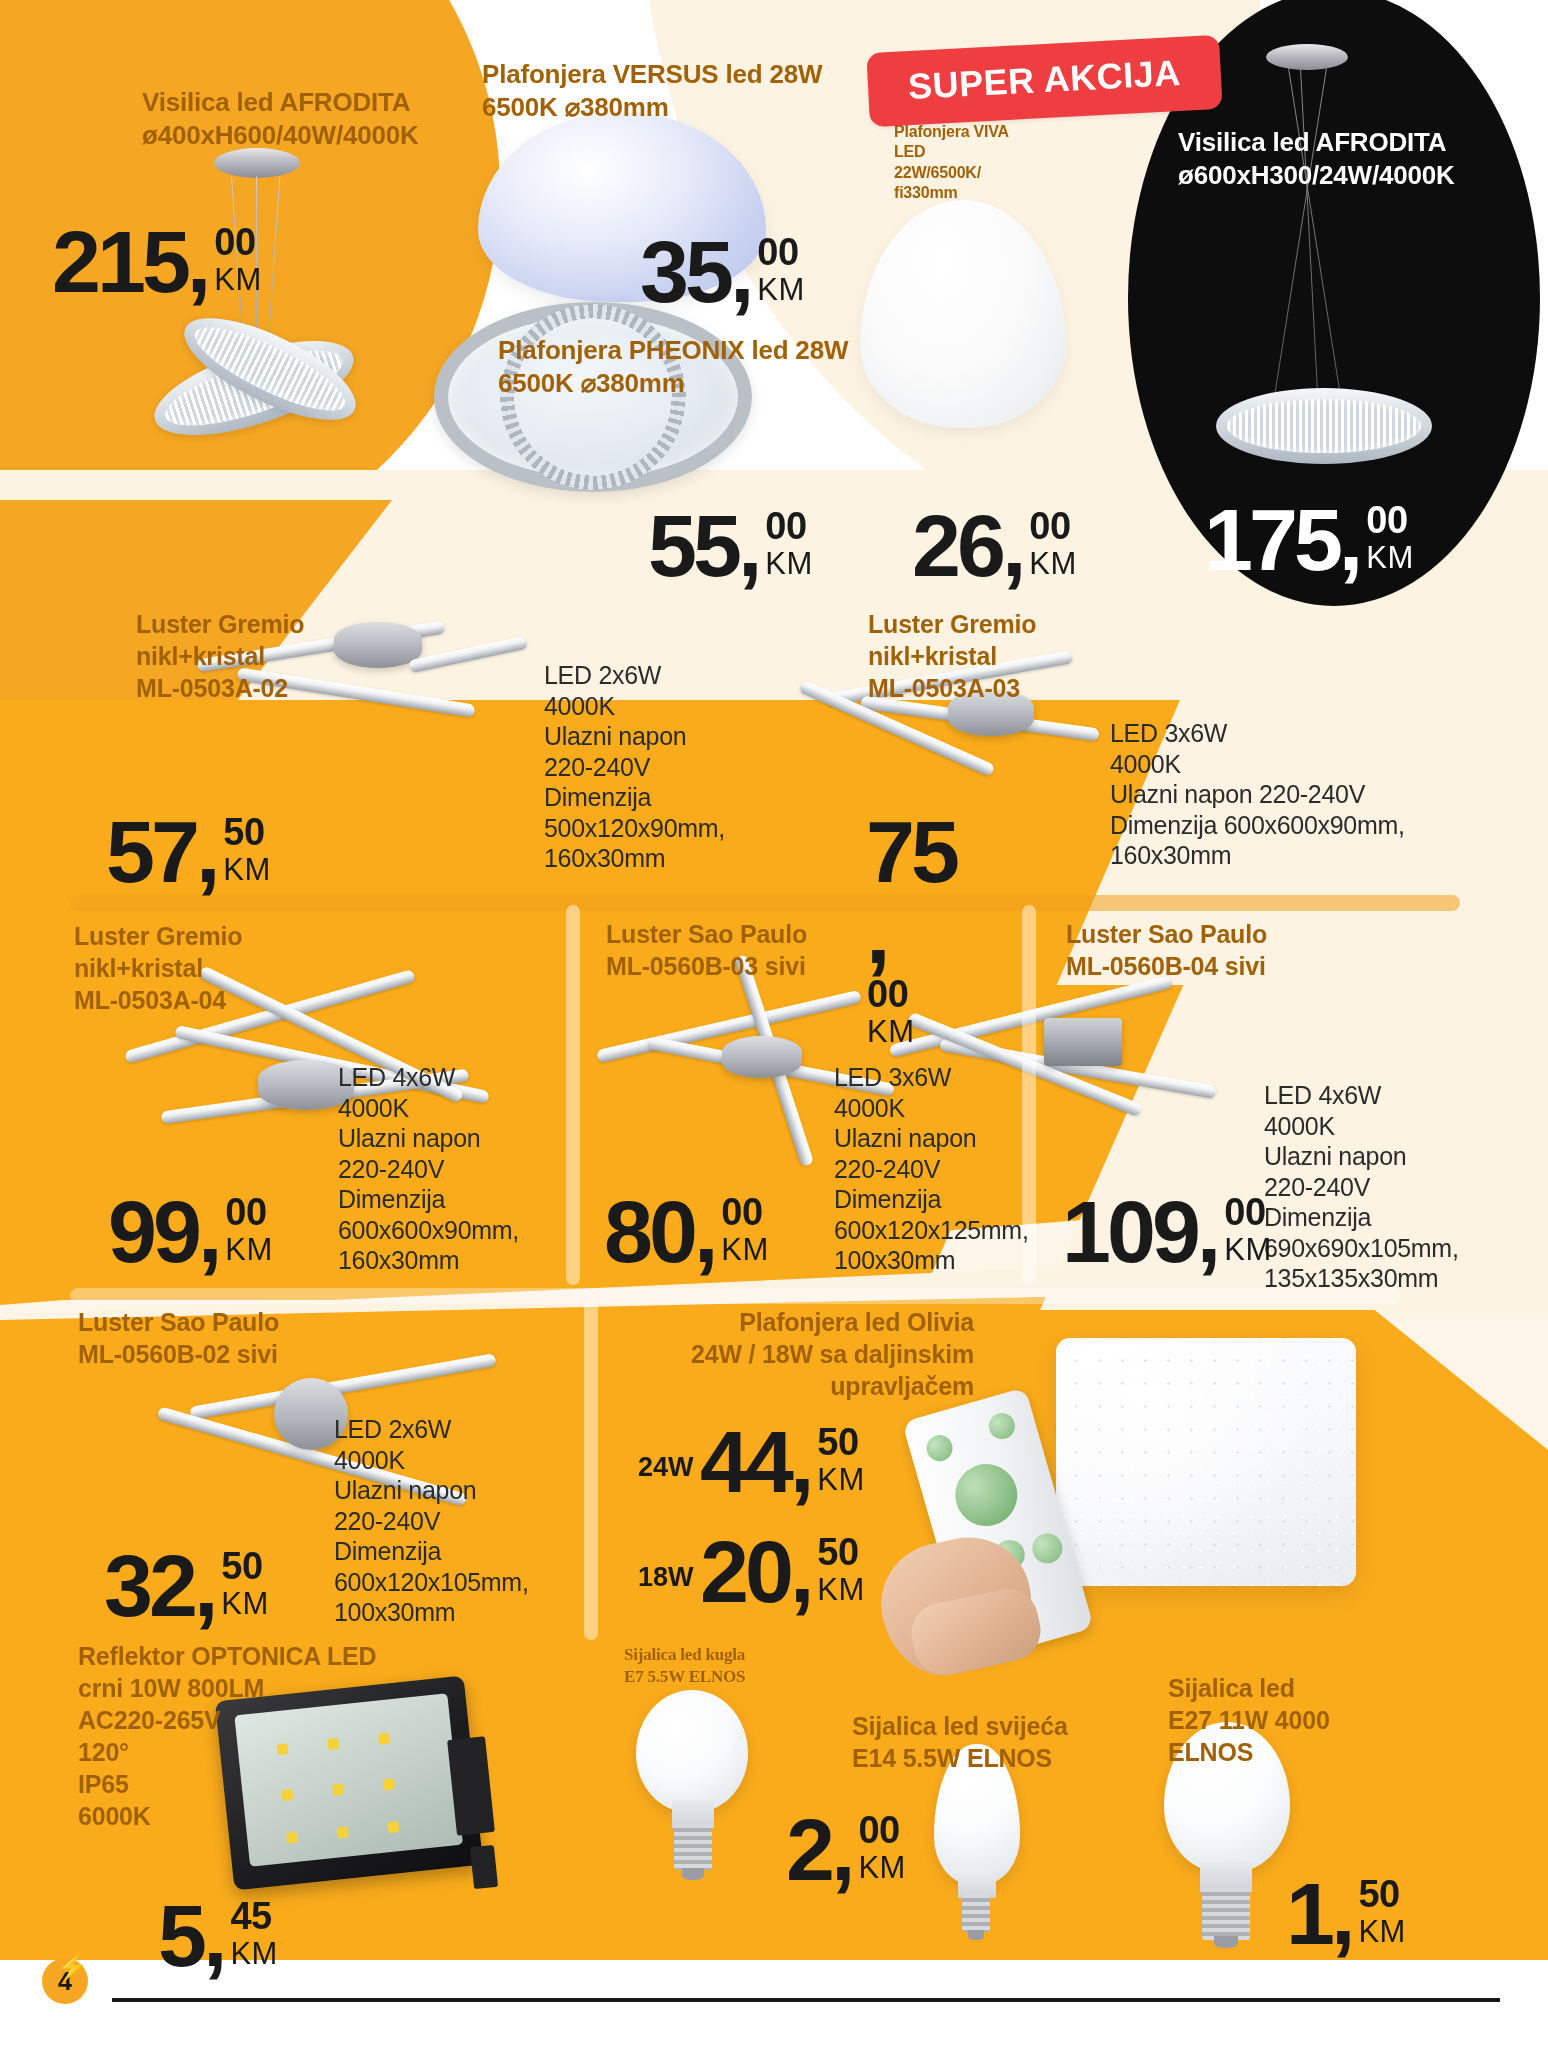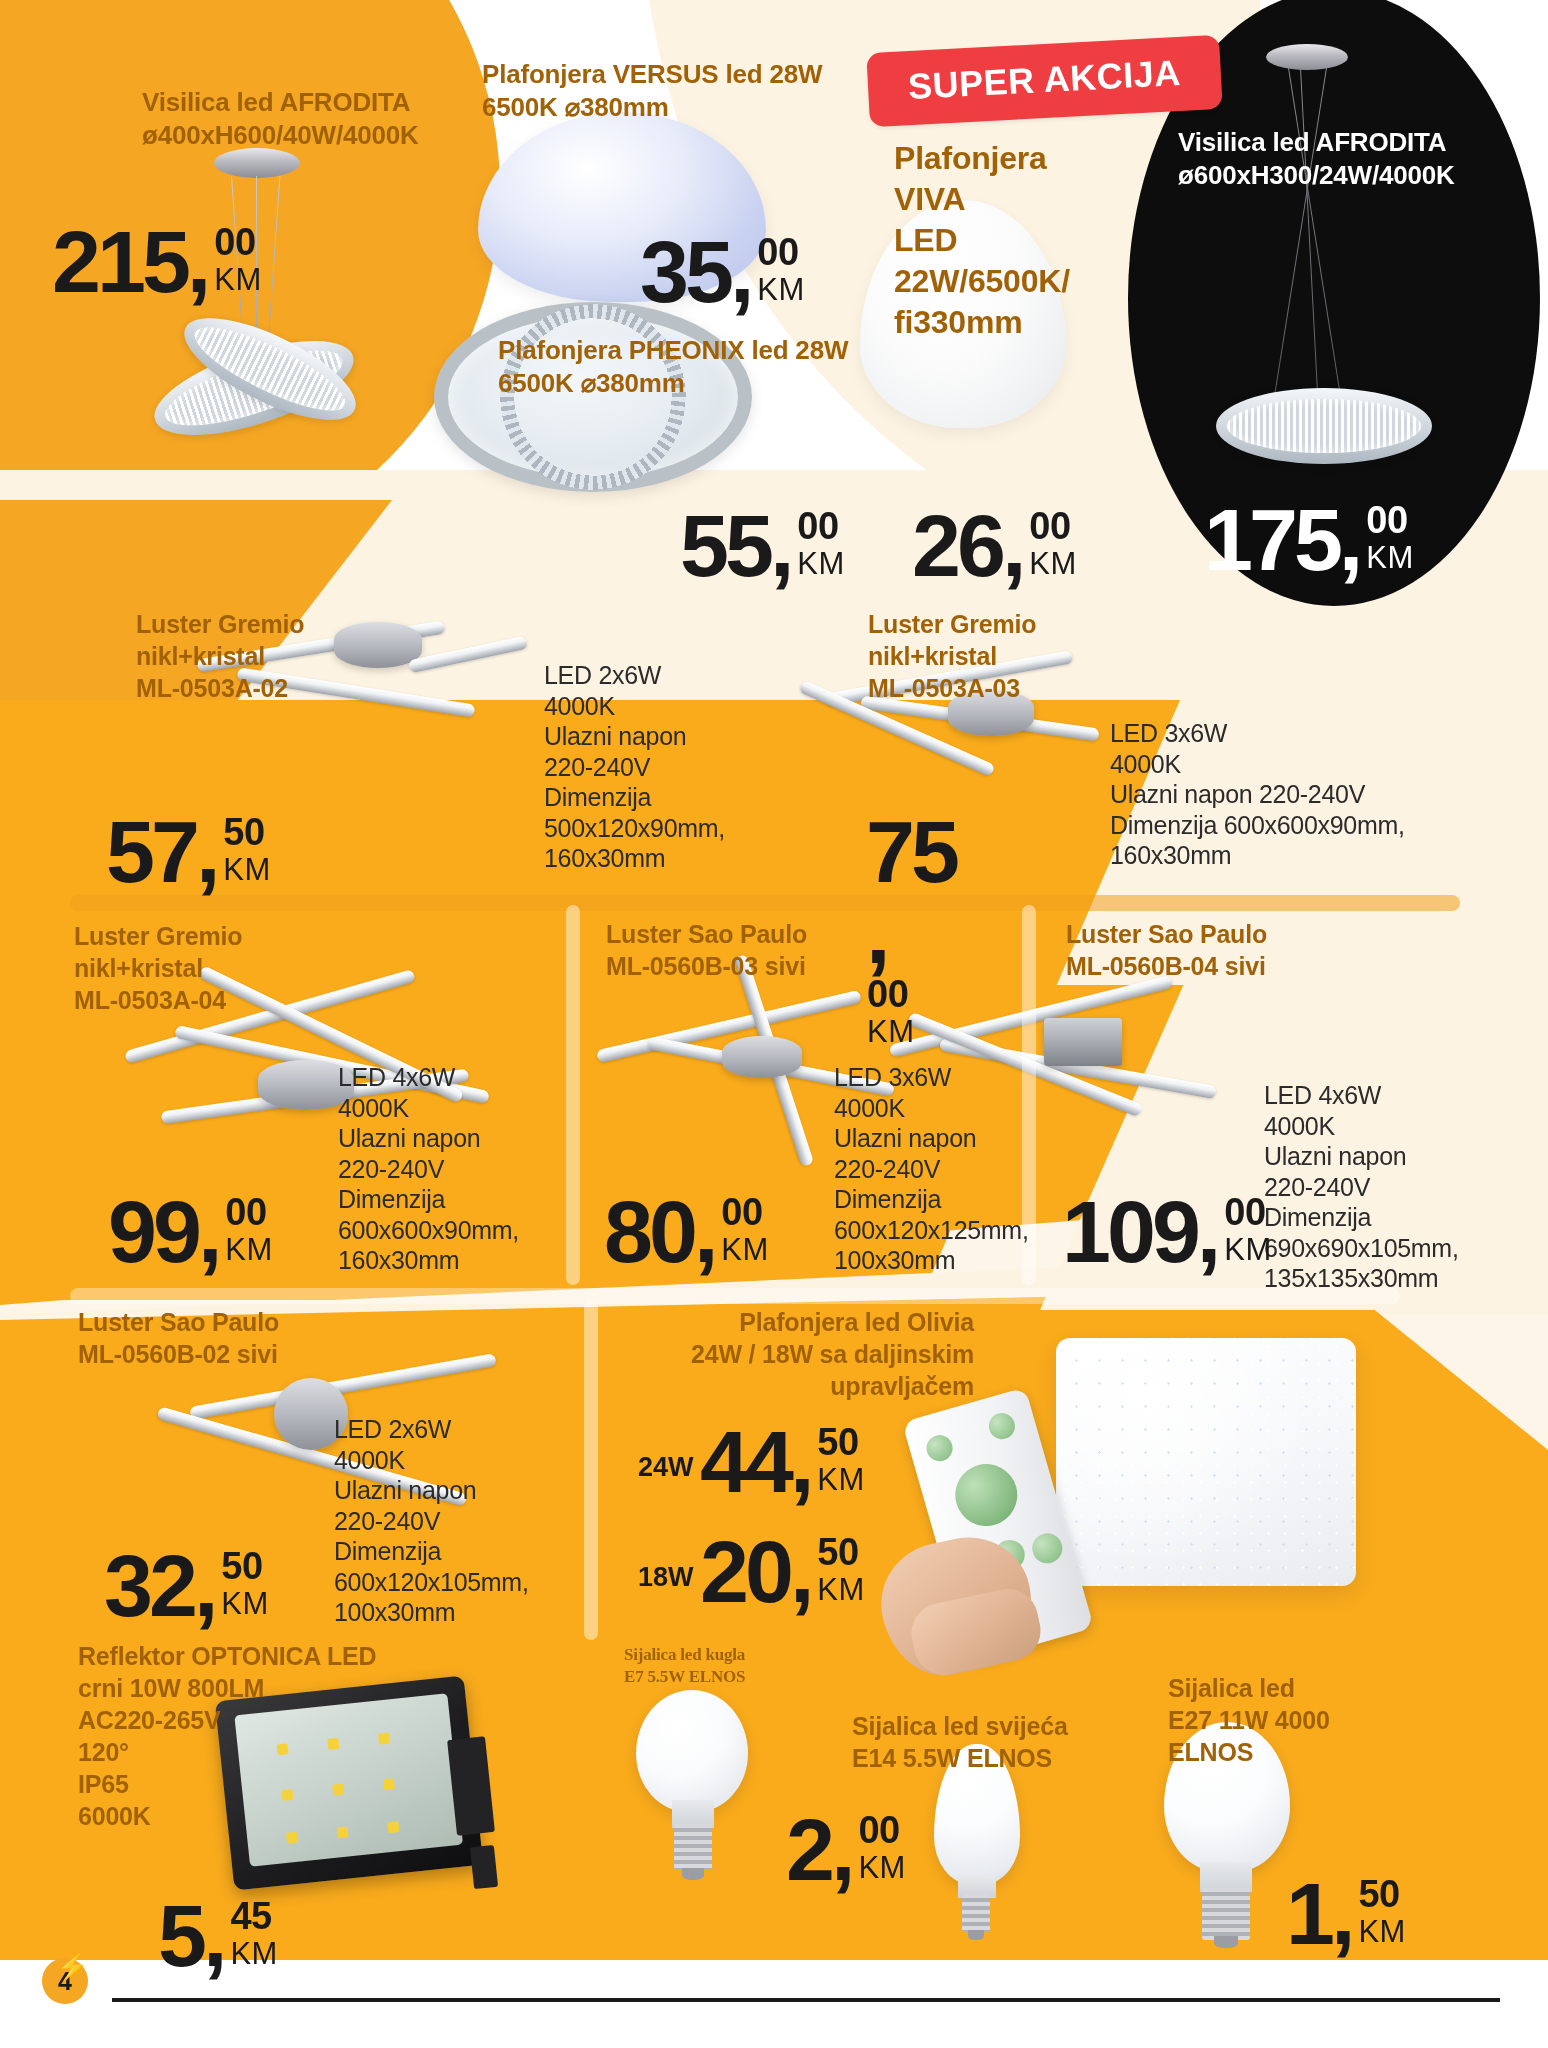--- a/index.html
+++ b/index.html
@@ -474,30 +474,30 @@
     <span class="int">35</span>
     <span class="comma">,</span>
     <span class="frac-wrap">
       <span class="frac">00</span>
       <span class="cur">KM</span>
     </span>
   </div>
 
   <div class="ptitle" style="left:498px; top:334px; width:400px; font-size:26px;">Plafonjera PHEONIX led 28W
 6500K ⌀380mm</div>
-  <div class="price big" style="left:680px; top:506px;">
+  <div class="price big" style="left:648px; top:506px;">
     <span class="int">55</span>
     <span class="comma">,</span>
     <span class="frac-wrap">
       <span class="frac">00</span>
       <span class="cur">KM</span>
     </span>
   </div>
 
-  <div class="ptitle" style="left:894px; top:138px; width:230px; font-size:32px;">Plafonjera VIVA
+  <div class="ptitle" style="left:894px; top:122px; width:230px; font-size:16px;">Plafonjera VIVA
 LED
 22W/6500K/
 fi330mm</div>
   <div class="price big" style="left:912px; top:506px;">
     <span class="int">26</span>
     <span class="comma">,</span>
     <span class="frac-wrap">
       <span class="frac">00</span>
       <span class="cur">KM</span>
     </span>

